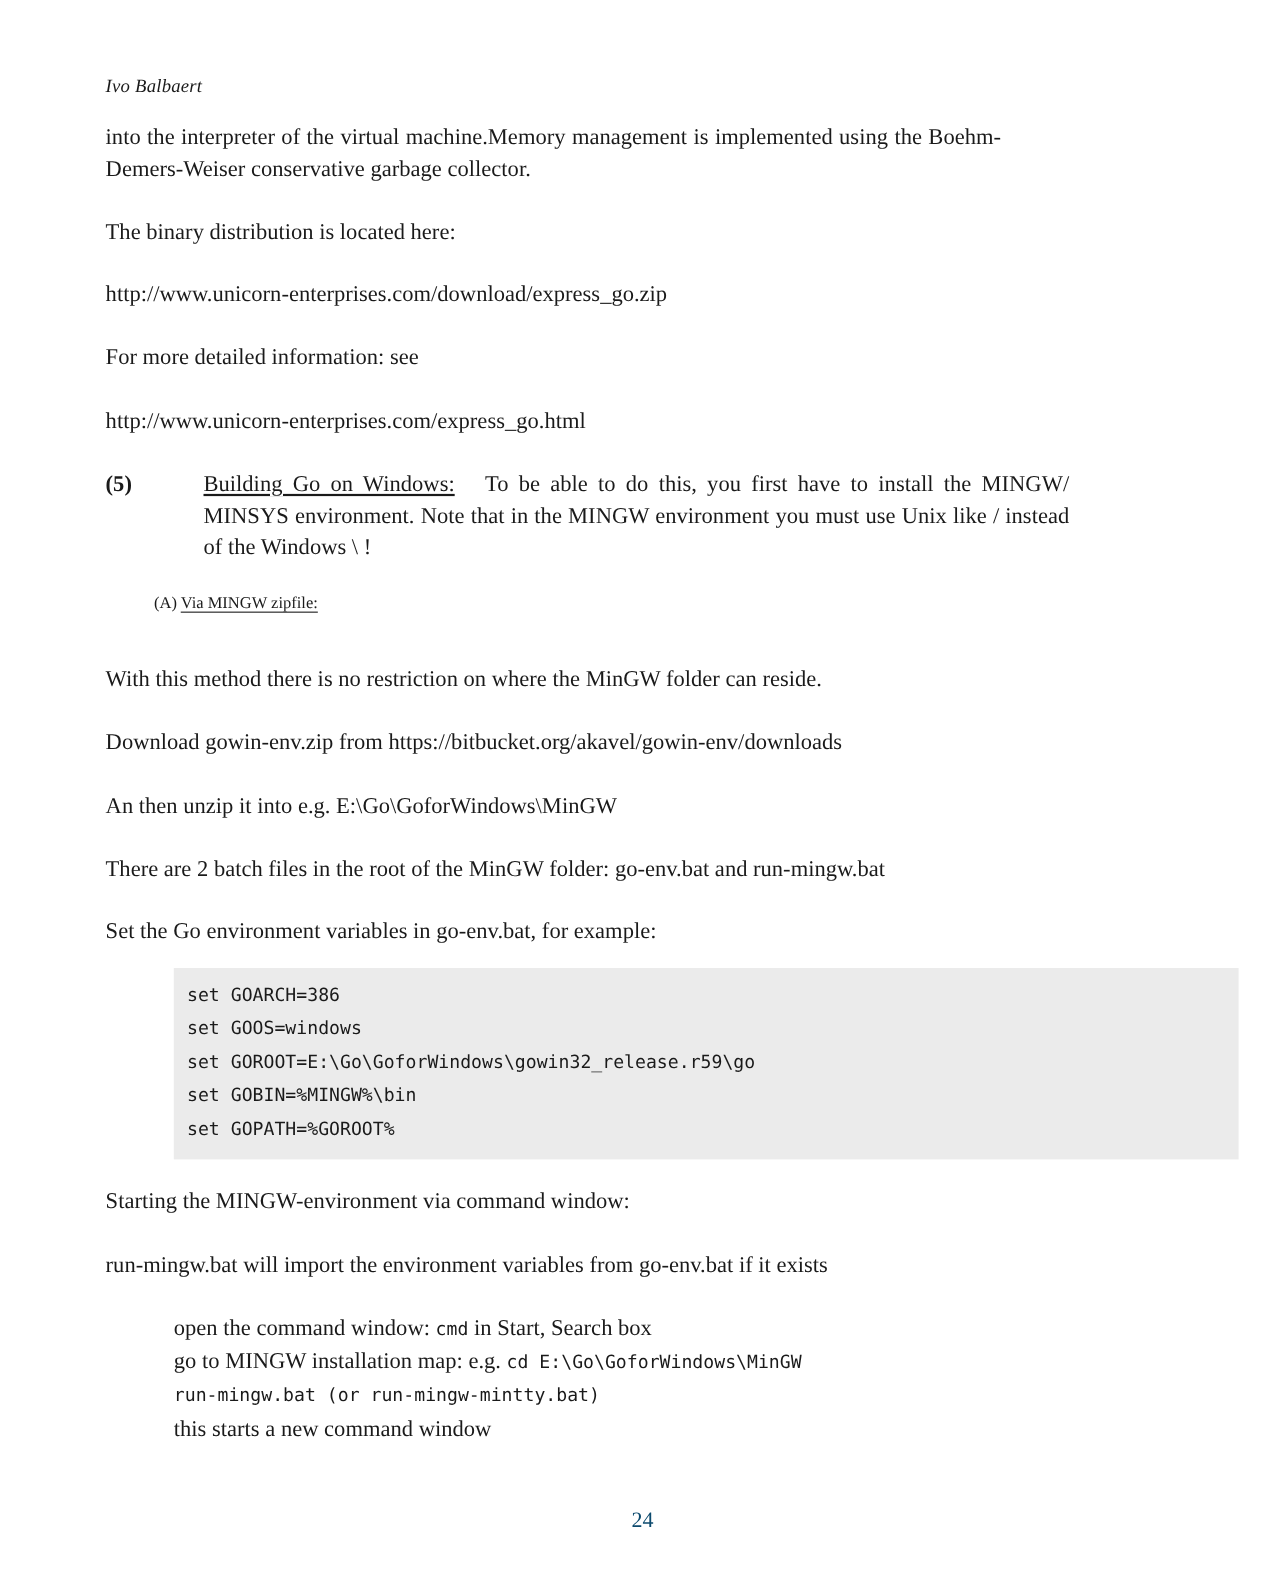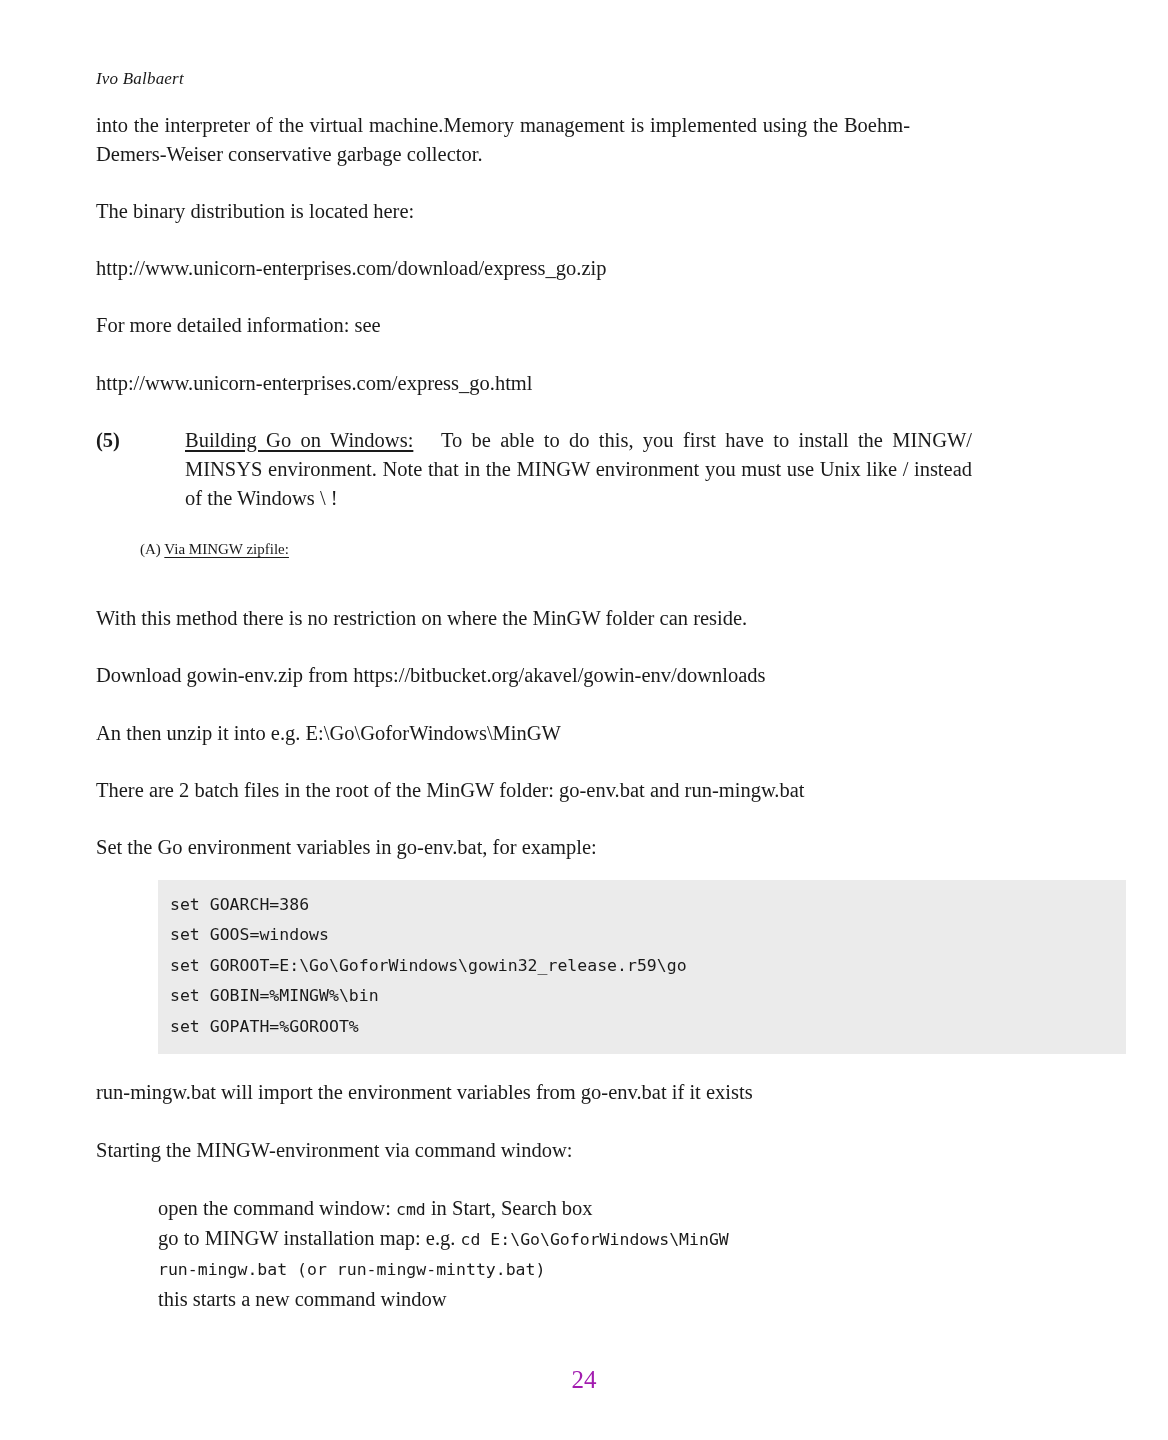--- a/index.html
+++ b/index.html
@@ -113,22 +113,22 @@
     line-height: 1.48;
     color: #1a1a1a;
     white-space: normal;
   }
   .page-number {
     position: absolute;
     bottom: 46px;
     left: 0;
     width: 1168px;
     text-align: center;
-    font-size: 25px;
-    color: #a21caf;
+    font-size: 20px;
+    color: #0c4a6e;
   }
 </style>
 </head>
 <body>
 
 <div class="page">
 
   <div class="running-head">Ivo Balbaert</div>
 
   <div class="body-block">
@@ -161,23 +161,23 @@
     <p class="para indent-2">Set the Go environment variables in go-env.bat, for example:</p>
 
     <div class="code-block">
       <div class="code-line">set GOARCH=386</div>
       <div class="code-line">set GOOS=windows</div>
       <div class="code-line">set GOROOT=E:\Go\GoforWindows\gowin32_release.r59\go</div>
       <div class="code-line">set GOBIN=%MINGW%\bin</div>
       <div class="code-line">set GOPATH=%GOROOT%</div>
     </div>
 
+    <p class="para indent-2">Starting the MINGW-environment via command window:</p>
+
     <p class="para indent-2">run-mingw.bat will import the environment variables from go-env.bat if it exists</p>
-
-    <p class="para indent-2">Starting the MINGW-environment via command window:</p>
 
     <div class="tight-lines">
       <div class="ln"><span>open the command window:  </span><span class="mono">cmd</span><span> in Start, Search box</span></div>
       <div class="ln"><span>go to MINGW installation map: e.g.  </span><span class="mono">cd E:\Go\GoforWindows\MinGW</span></div>
       <div class="ln"><span class="mono">run-mingw.bat    (or run-mingw-mintty.bat)</span></div>
       <div class="ln">this starts a new command window</div>
     </div>
 
   </div>
 

